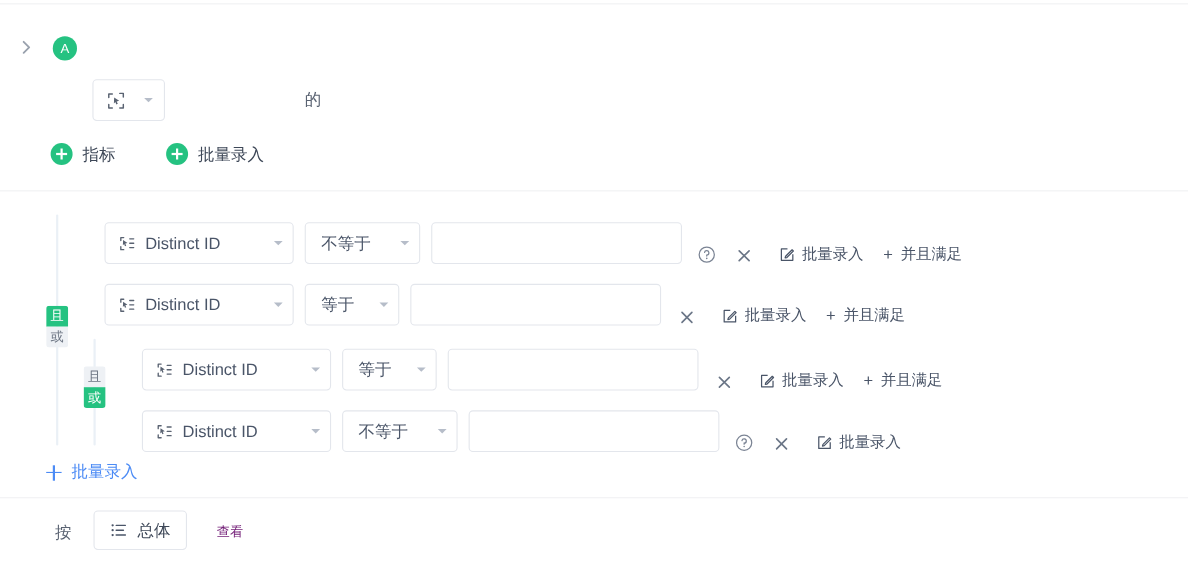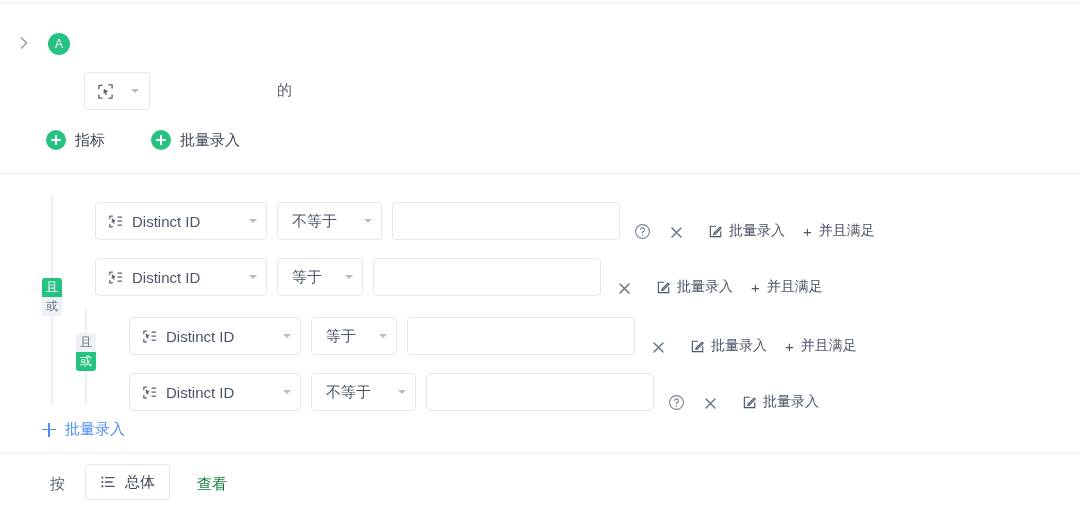--- a/index.html
+++ b/index.html
@@ -150,21 +150,21 @@
   
   .footer-sec { position:absolute; left:0; top:453px; width:1080px; height:67px; }
   .f-an { position:absolute; left:50px; top:22px; font-size:15px; color:#5a6372; }
   #groupby-btn {
     position:absolute; left:85px; top:11px; height:36px;
     display:flex; align-items:center; padding:16px 14px;
     border:1px solid #e3e6ec; border-radius:4px; background:#fff;
     cursor:pointer; font-size:15px; color:#3d4757;
   }
   #groupby-btn .ic { margin-right:9px; display:inline-flex; }
-  .f-view { position:absolute; left:197px; top:22px; font-size:15px; color:#15803d; cursor:pointer; }
+  .f-view { position:absolute; left:197px; top:22px; font-size:12px; color:#701a75; cursor:pointer; }
 </style>
 </head>
 <body>
 
 <div class="page">
 
   <div class="hr top"></div>
   <div class="hr mid"></div>
   <div class="hr bottom"></div>
 

